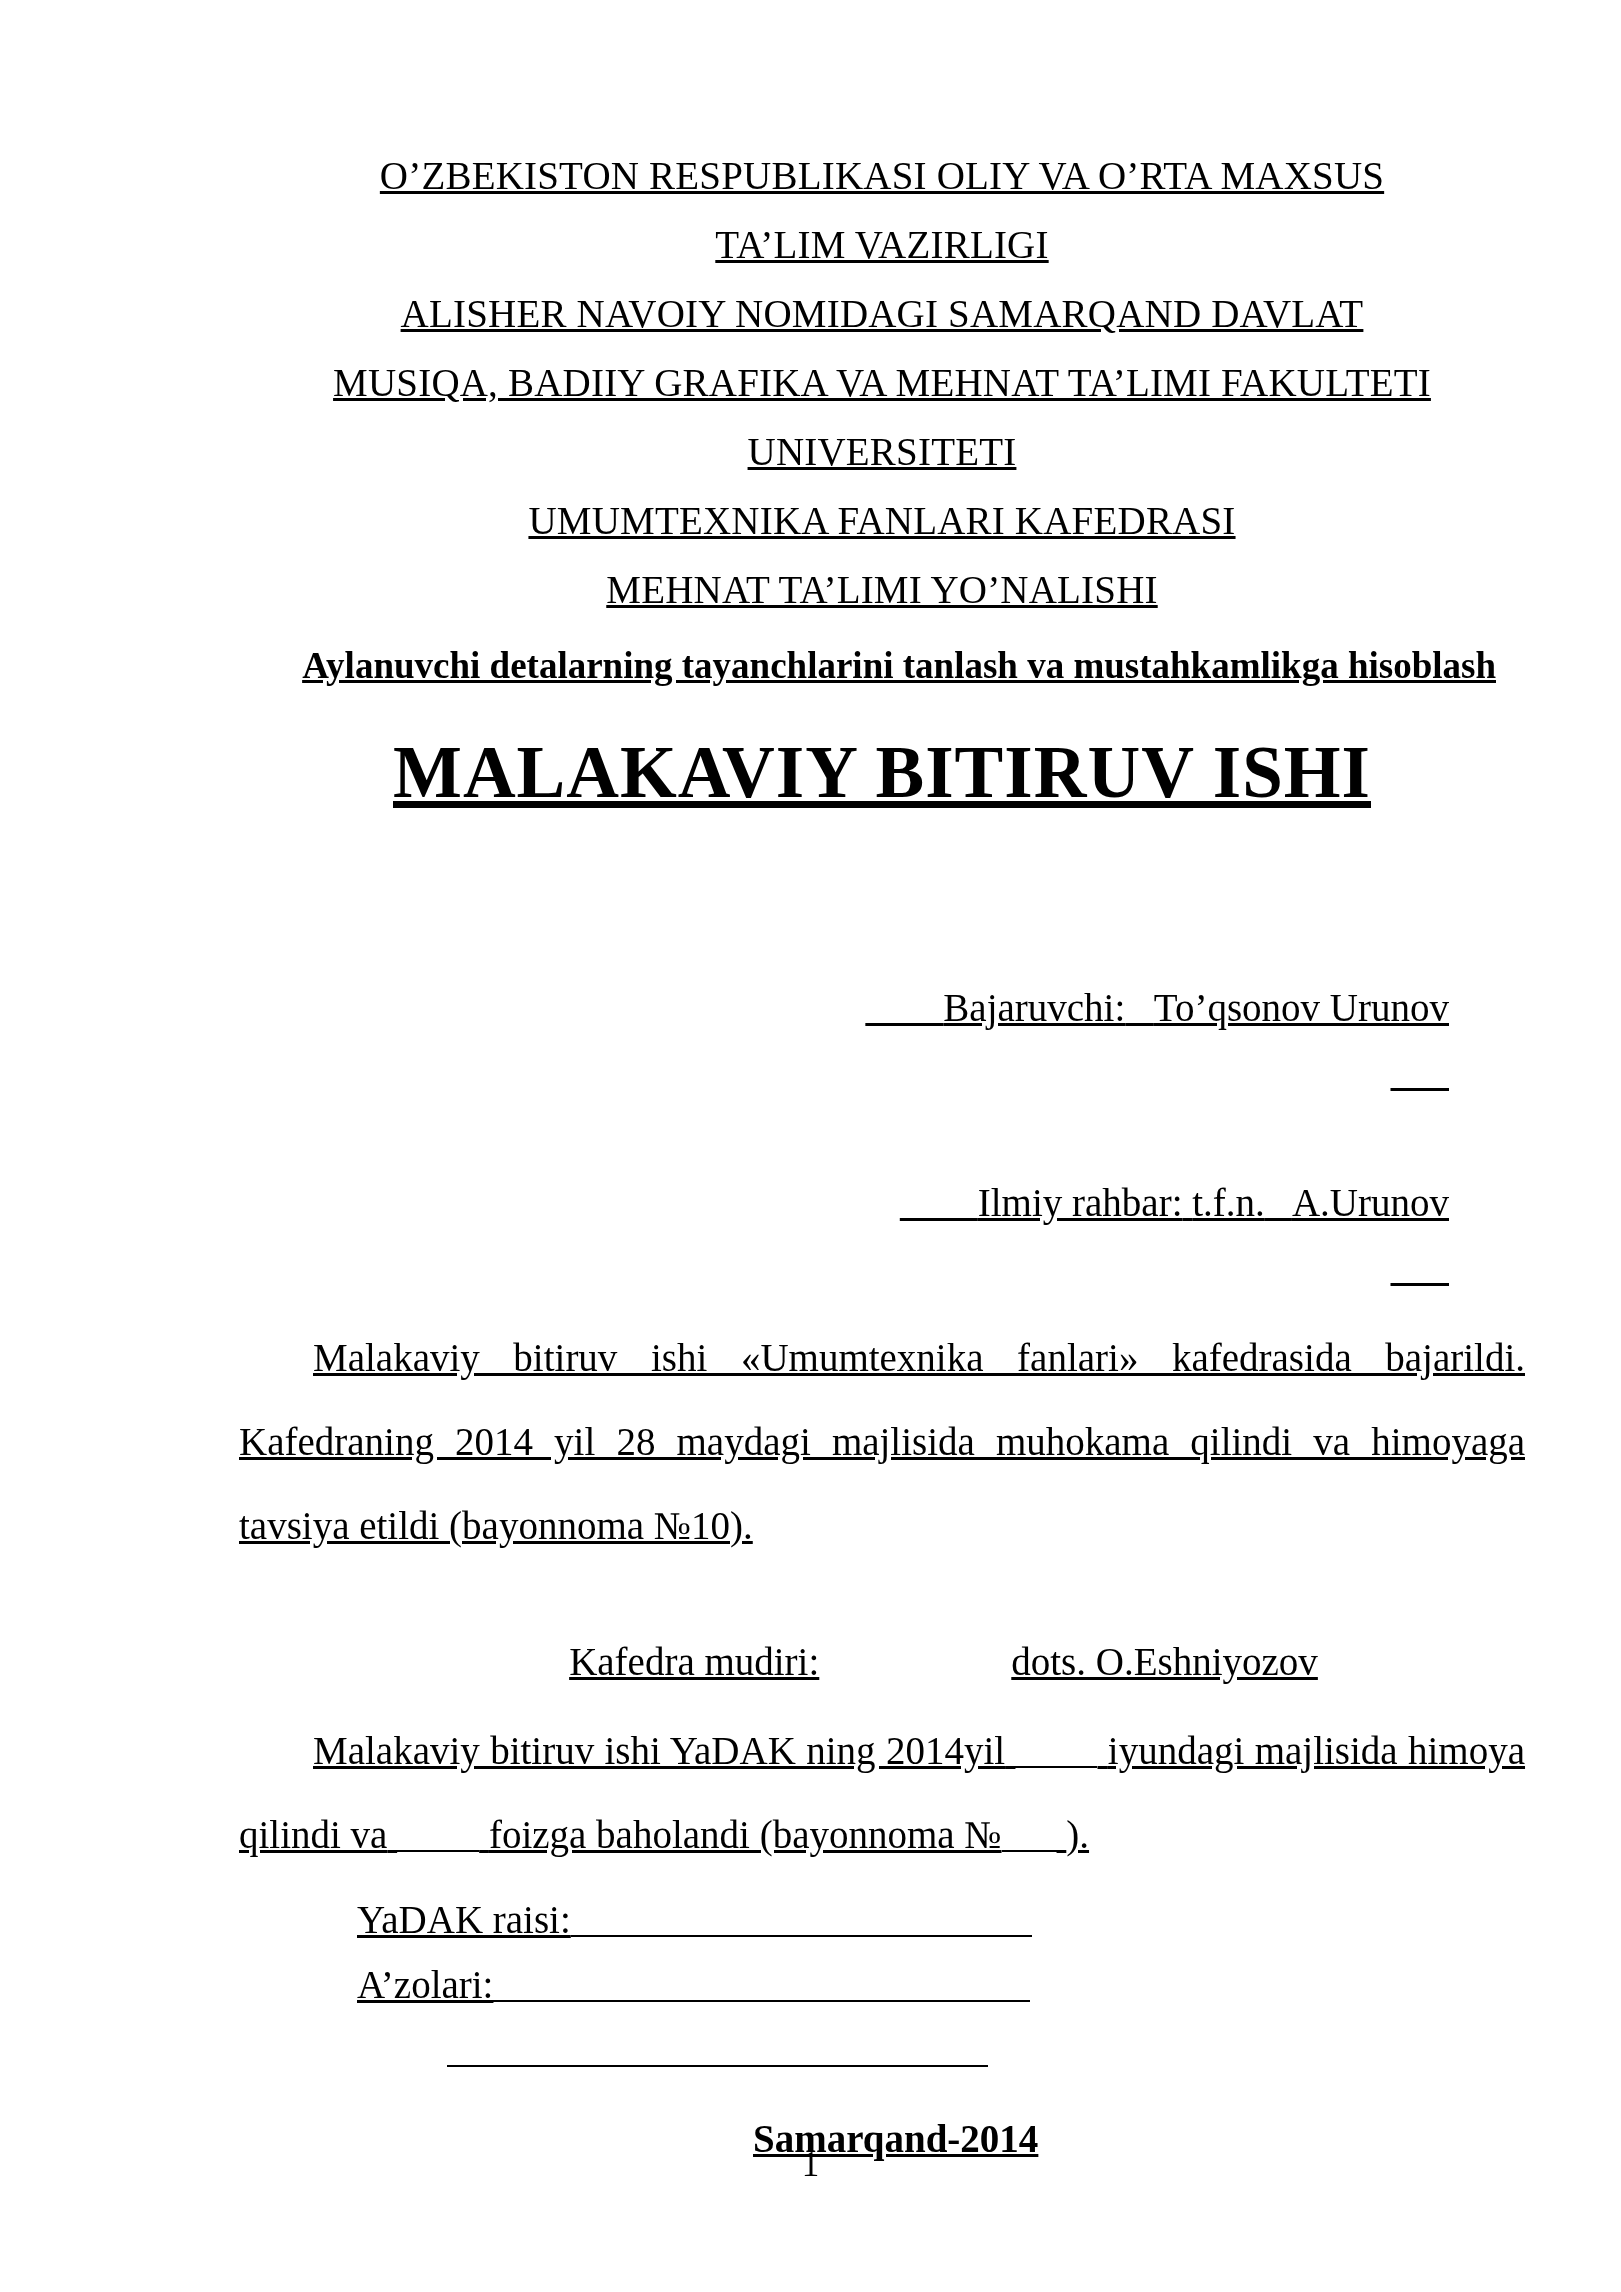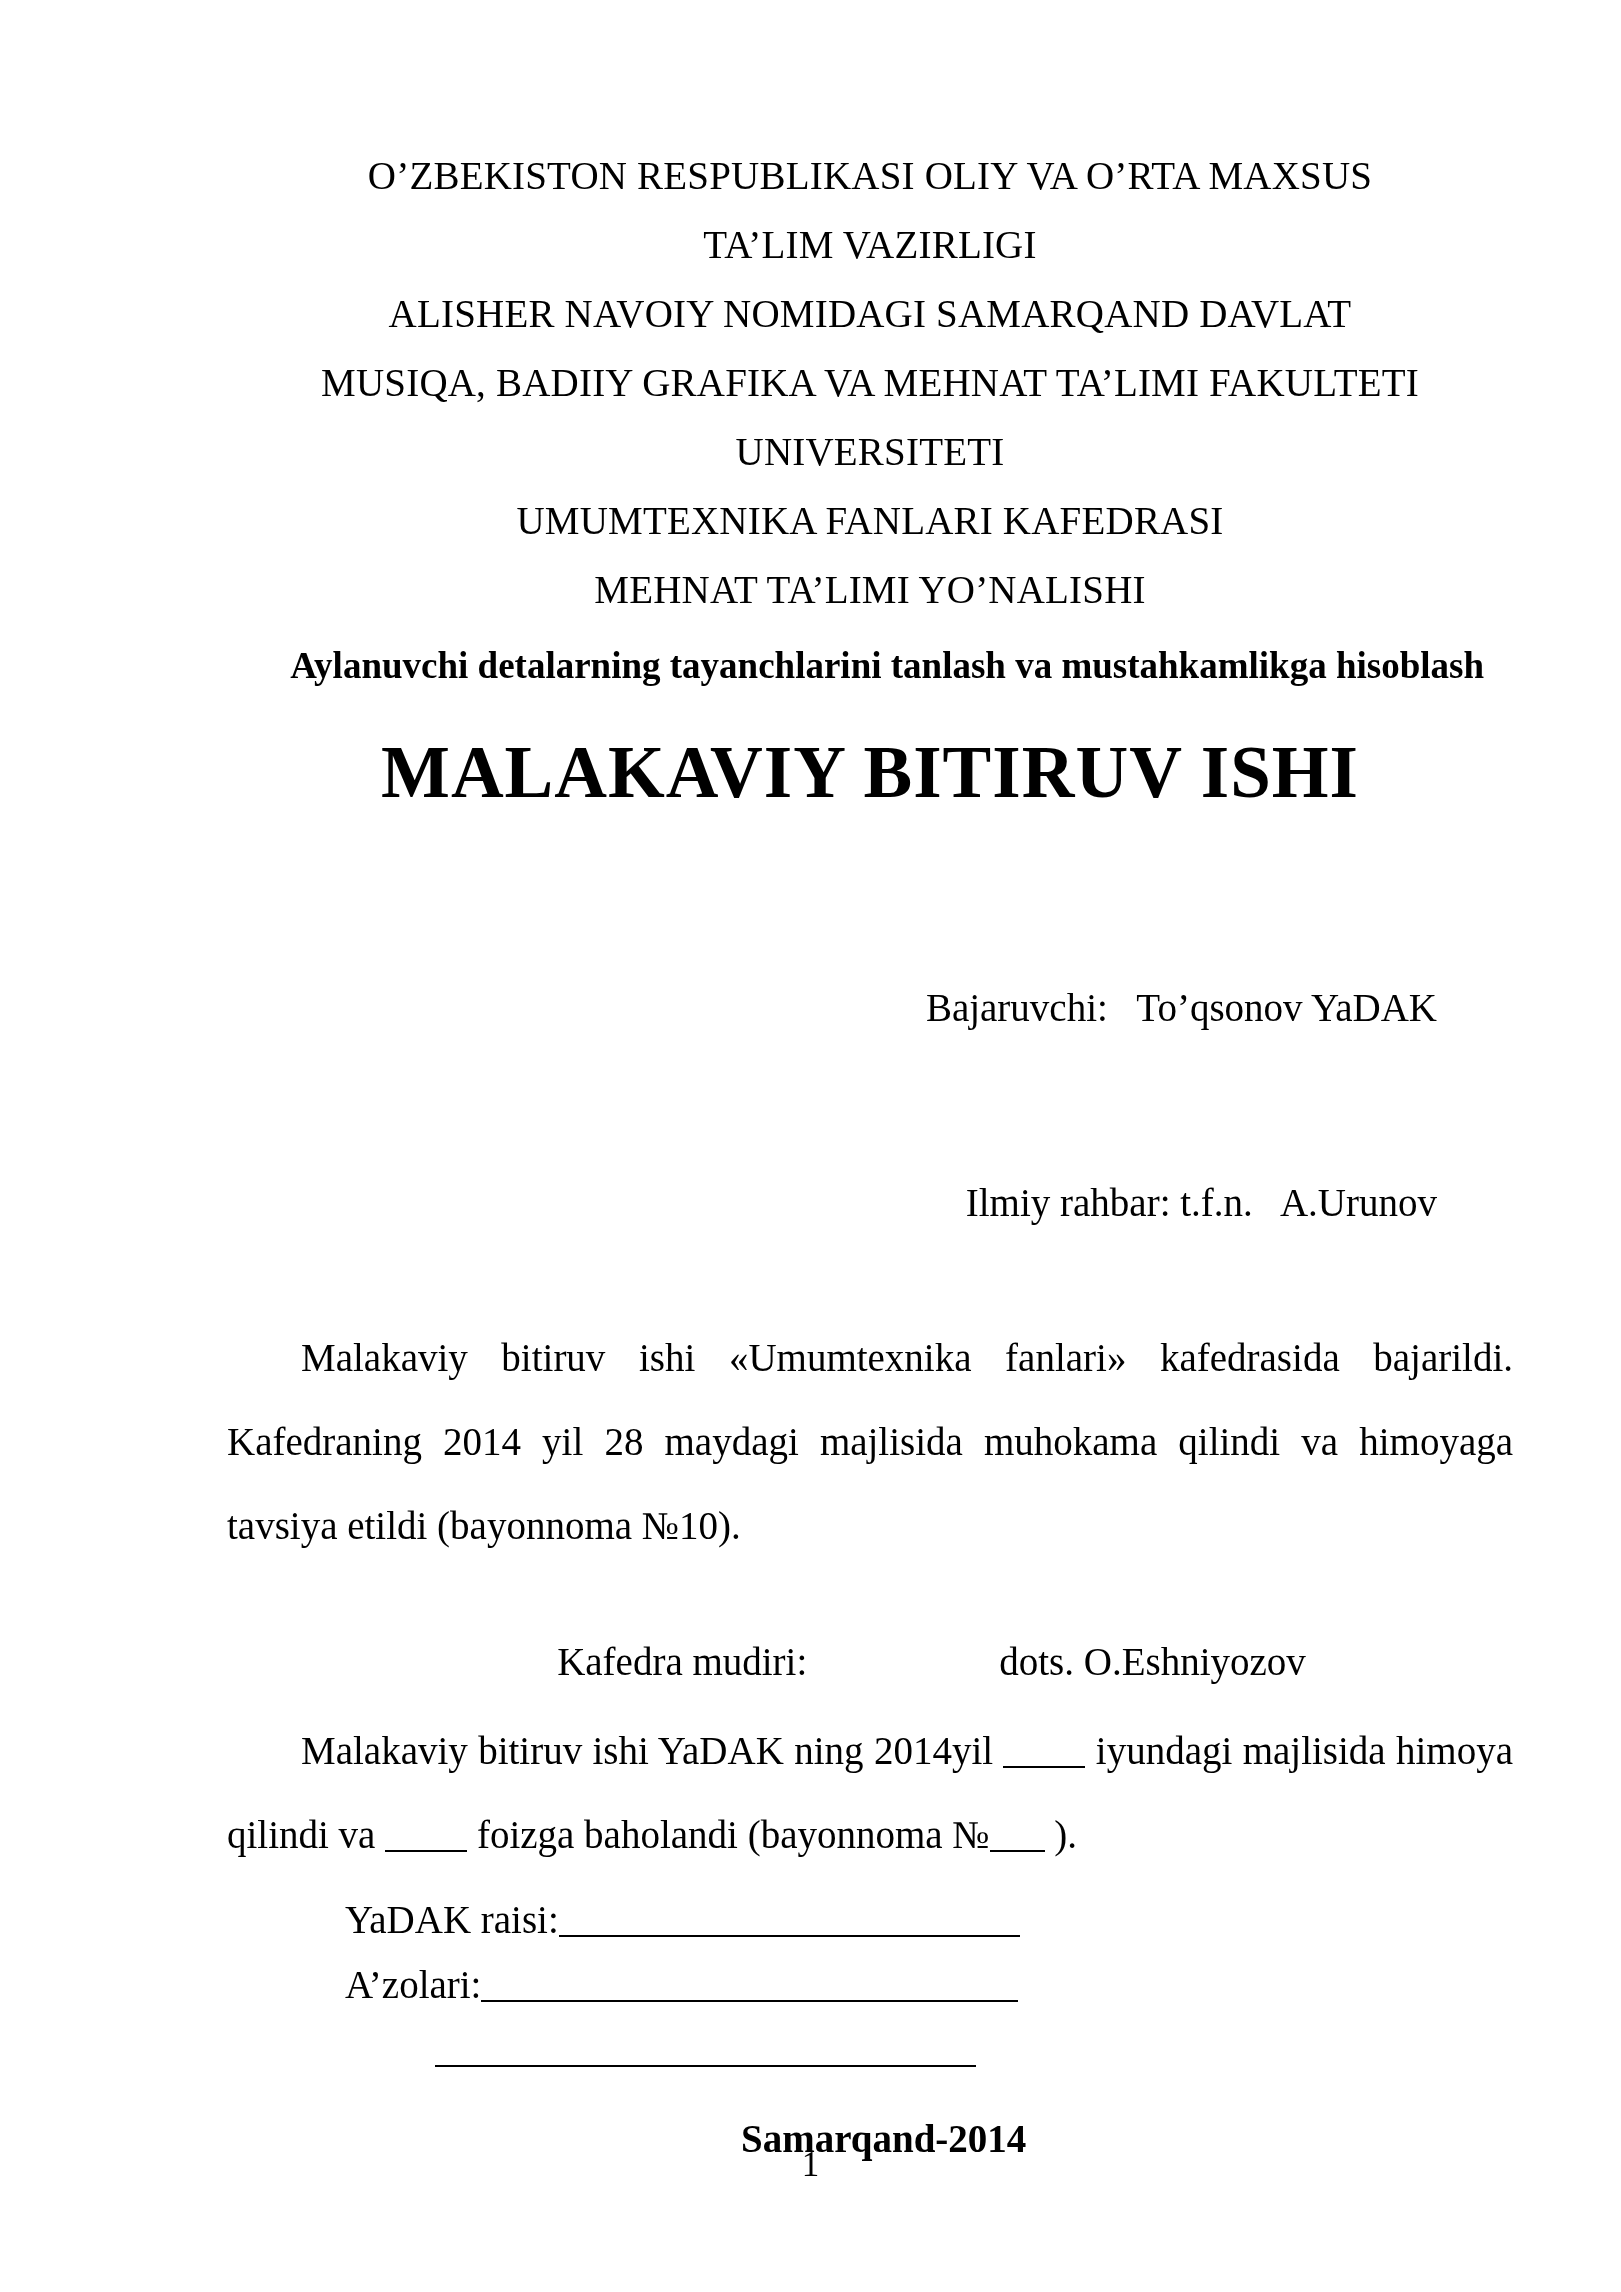--- a/index.html
+++ b/index.html
@@ -17,25 +17,26 @@
     margin: 0 auto;
     font-family: "Liberation Serif", "DejaVu Serif", serif;
     color: #000000;
     box-sizing: border-box;
     overflow: hidden;
   }
 
   
   .body-column {
     position: absolute;
-    left: 227px;
+    left: 239px;
     top: 0;
     width: 1286px;
     height: 2201px;
     box-sizing: border-box;
+    text-decoration: underline;
   }
 
   
   .org-block {
     padding-top: 141px;
   }
 
   .org-line {
     text-align: center;
     font-size: 39px;
@@ -178,21 +179,21 @@
       <div class="org-line">UMUMTEXNIKA FANLARI KAFEDRASI</div>
       <div class="org-line">MEHNAT TA’LIMI YO’NALISHI</div>
     </div>
 
     <div class="topic">Aylanuvchi detalarning tayanchlarini tanlash va mustahkamlikga hisoblash</div>
 
     <div class="main-title">MALAKAVIY BITIRUV ISHI</div>
 
     <div class="attrib-block">
       <div class="attrib-line">
-        <span>Bajaruvchi:</span><span>   </span><span>To’qsonov YaDAK</span>
+        <span>Bajaruvchi:</span><span>   </span><span>To’qsonov Urunov</span>
       </div>
       <div class="attrib-line">
         <span>Ilmiy rahbar:</span><span> </span><span>t.f.n.</span><span>   </span><span>A.Urunov</span>
       </div>
     </div>
 
     <div class="para">Malakaviy bitiruv ishi «Umumtexnika fanlari» kafedrasida bajarildi. Kafedraning 2014 yil 28 maydagi majlisida muhokama qilindi va himoyaga tavsiya etildi (bayonnoma №10).</div>
 
     <div class="kafedra-row">
       <span class="kafedra-label">Kafedra mudiri:</span>

